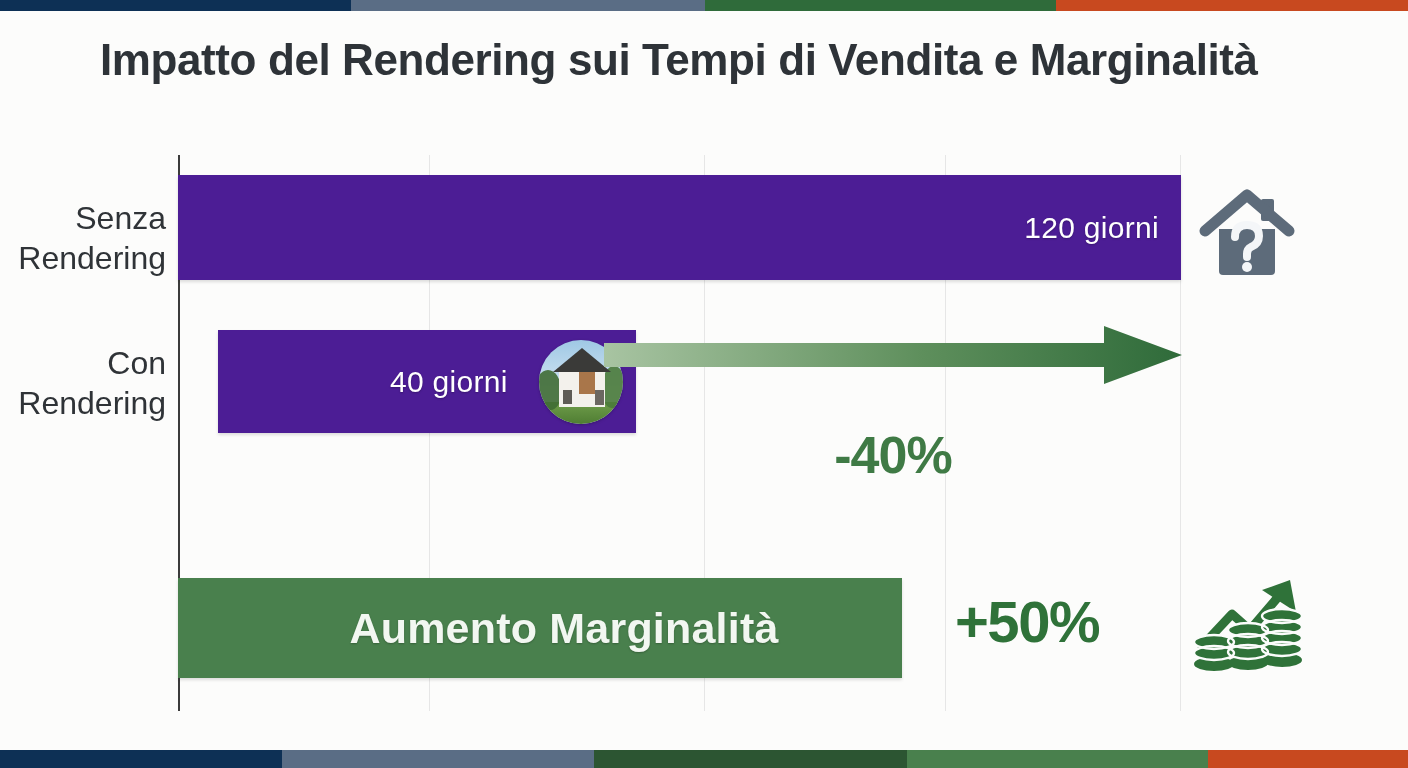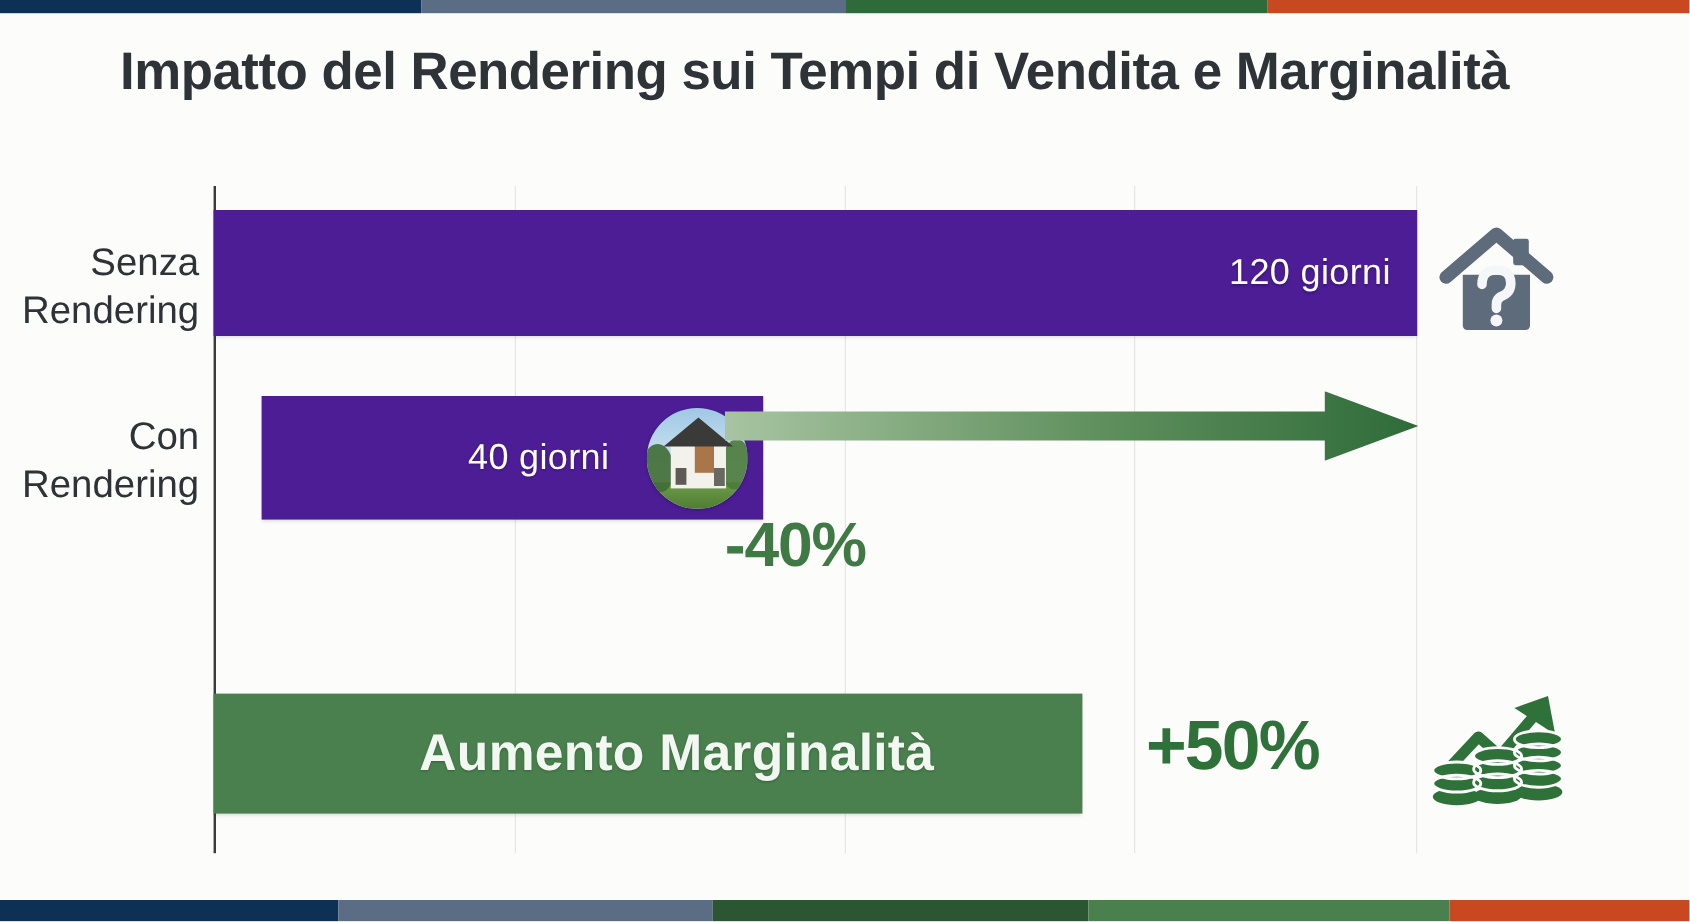--- a/index.html
+++ b/index.html
@@ -125,21 +125,21 @@
 
   
   #callout-label{
     position:absolute;left:604px;top:382px;width:578px;
     text-align:center;
     font-size:31px;font-weight:bold;color:#24282c;
     letter-spacing:-0.2px;white-space:nowrap;
   }
   #callout-value{
     position:absolute;left:604px;top:425px;width:578px;
-    text-align:left;
+    text-align:center;
     font-size:52px;font-weight:bold;color:#3f7a45;
     letter-spacing:-1px;
   }
   #margin-value{
     position:absolute;left:955px;top:588px;width:235px;
     text-align:left;
     font-size:58px;font-weight:bold;color:#2f7239;
     letter-spacing:-1.5px;white-space:nowrap;
   }
 </style>

